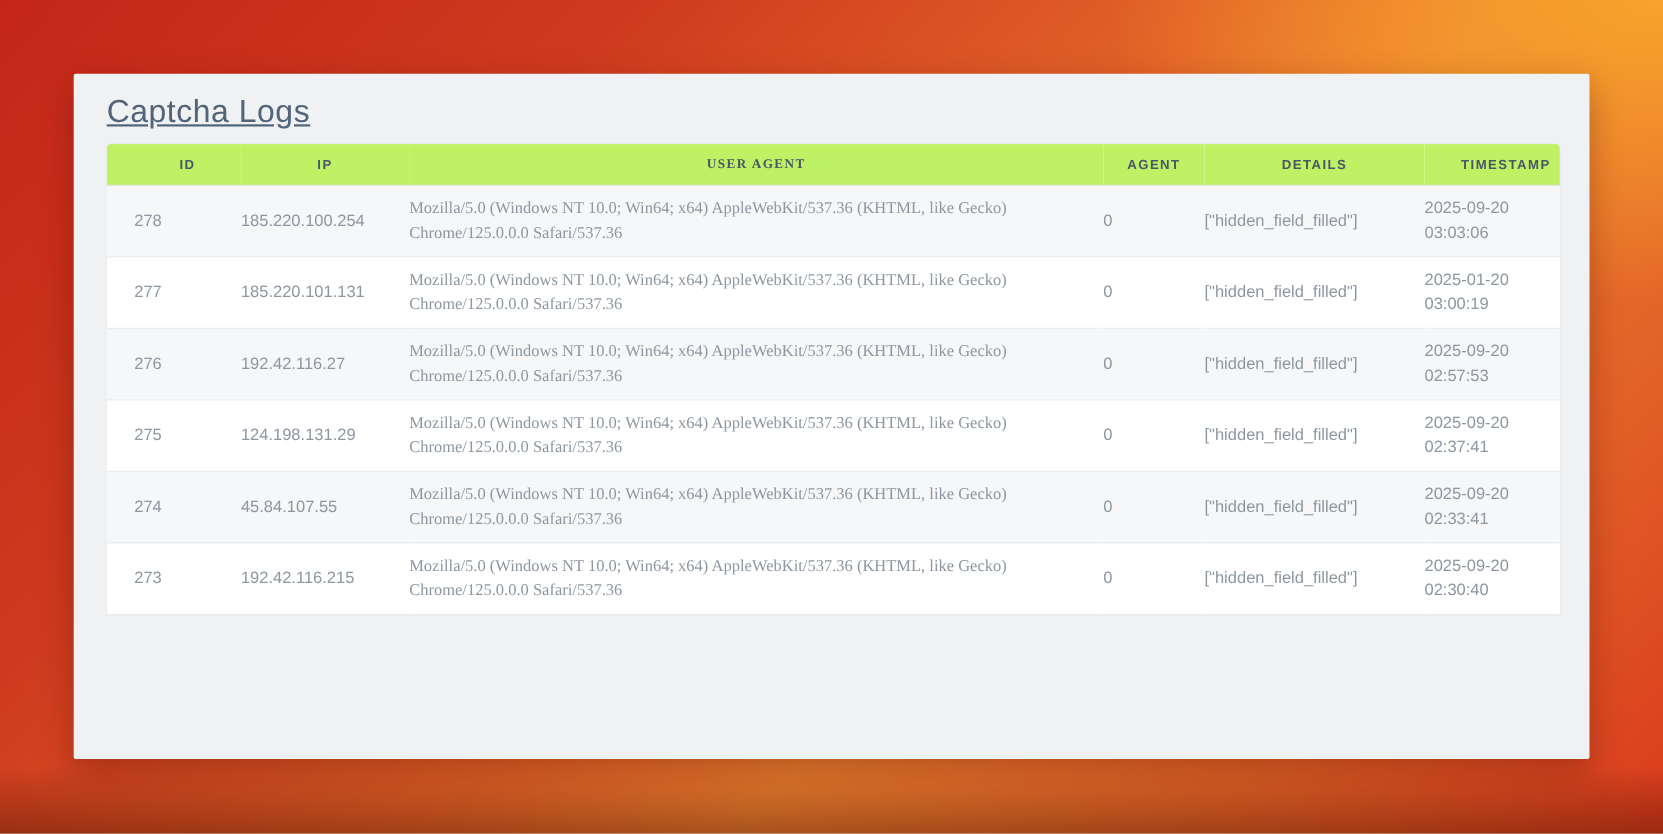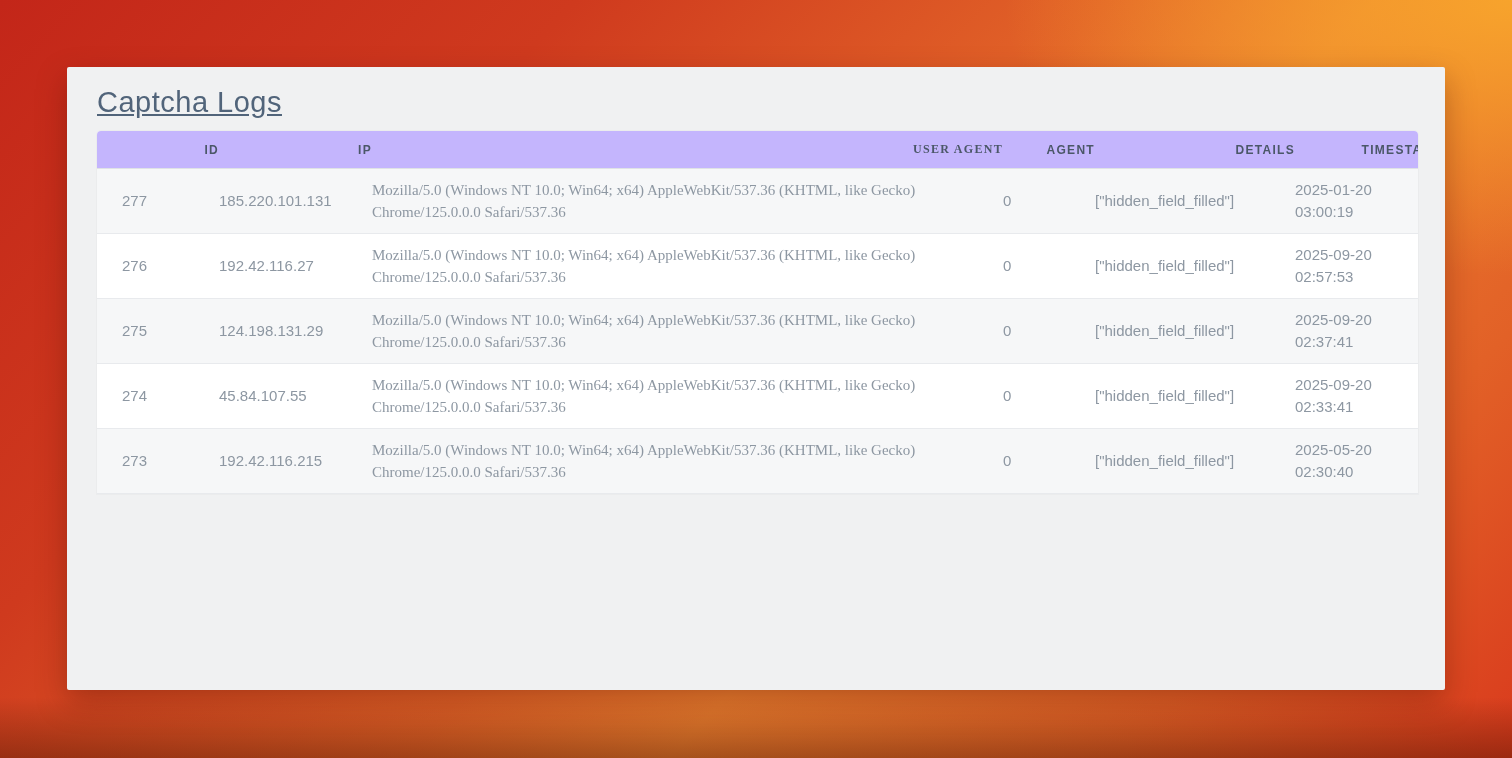--- a/index.html
+++ b/index.html
@@ -57,27 +57,27 @@
   }
   th:nth-child(1), td:nth-child(1) { width: 97px; }
   th:nth-child(2), td:nth-child(2) { width: 153px; }
   th:nth-child(3), td:nth-child(3) { width: 631px; font-family: Liberation Serif, serif; }
   th:nth-child(4), td:nth-child(4) { width: 92px; }
   th:nth-child(5), td:nth-child(5) { width: 200px; }
   th:nth-child(6), td:nth-child(6) { width: 148px; }
   thead th {
     height: 37px;
     padding: 0;
-    text-align: right;
+    text-align: center;
     vertical-align: middle;
     font-size: 12px;
     font-weight: 700;
     letter-spacing: 1.3px;
     color: #4b5768;
-    background: #c4b5fd;
+    background: #bef264;
     border-bottom: 1px solid #dfe2e6;
     white-space: nowrap;
   }
   thead th:first-child { padding-left: 25px; }
   tbody td {
     height: 64px;
     padding: 0;
     vertical-align: middle;
     font-size: 15px;
     line-height: 22px;
@@ -104,20 +104,28 @@
               <th>ID</th>
               <th>IP</th>
               <th>USER AGENT</th>
               <th>AGENT</th>
               <th>DETAILS</th>
               <th>TIMESTAMP</th>
             </tr>
         </thead>
         <tbody>
             <tr>
+              <td>278</td>
+              <td>185.220.100.254</td>
+              <td>Mozilla/5.0 (Windows NT 10.0; Win64; x64) AppleWebKit/537.36 (KHTML, like Gecko) Chrome/125.0.0.0 Safari/537.36</td>
+              <td>0</td>
+              <td>["hidden_field_filled"]</td>
+              <td>2025-09-20 03:03:06</td>
+            </tr>
+            <tr>
               <td>277</td>
               <td>185.220.101.131</td>
               <td>Mozilla/5.0 (Windows NT 10.0; Win64; x64) AppleWebKit/537.36 (KHTML, like Gecko) Chrome/125.0.0.0 Safari/537.36</td>
               <td>0</td>
               <td>["hidden_field_filled"]</td>
               <td>2025-01-20 03:00:19</td>
             </tr>
             <tr>
               <td>276</td>
               <td>192.42.116.27</td>
@@ -141,19 +149,19 @@
               <td>0</td>
               <td>["hidden_field_filled"]</td>
               <td>2025-09-20 02:33:41</td>
             </tr>
             <tr>
               <td>273</td>
               <td>192.42.116.215</td>
               <td>Mozilla/5.0 (Windows NT 10.0; Win64; x64) AppleWebKit/537.36 (KHTML, like Gecko) Chrome/125.0.0.0 Safari/537.36</td>
               <td>0</td>
               <td>["hidden_field_filled"]</td>
-              <td>2025-05-20 02:30:40</td>
+              <td>2025-09-20 02:30:40</td>
             </tr>
           </tbody>
       </table>
     </div>
   </div>
 </div>
 
 </body></html>

